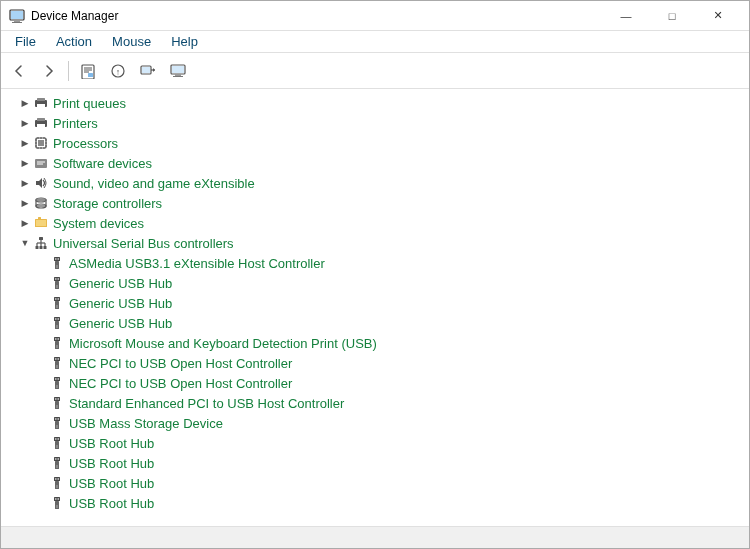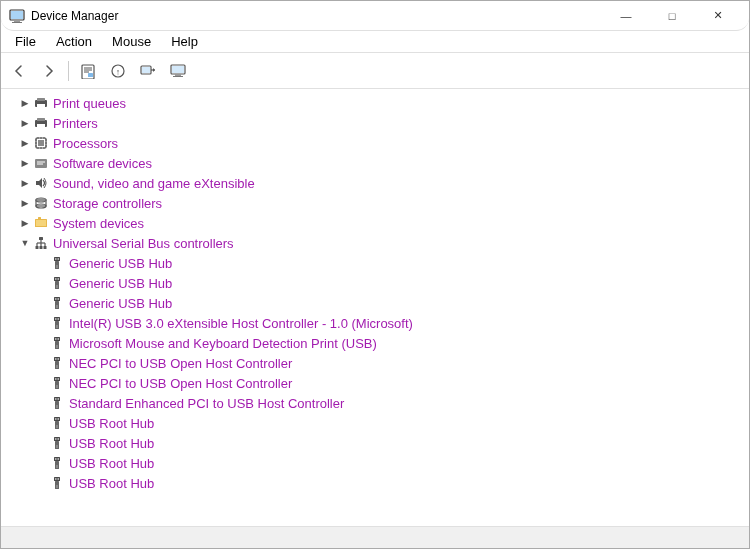--- a/index.html
+++ b/index.html
@@ -20,21 +20,20 @@
       flex-direction: column;
     }
     .title-bar {
       background: #fff;
       height: 30px;
       display: flex;
       align-items: center;
       padding: 0 8px;
       border-bottom: 1px solid #e0e0e0;
       user-select: none;
-      border-radius: 13px;
     }
     .title-bar-icon {
       width: 16px;
       height: 16px;
       margin-right: 6px;
       display: flex;
       align-items: center;
       justify-content: center;
     }
     .title-bar-icon svg {
@@ -65,21 +64,21 @@
       display: flex;
       align-items: center;
       padding: 0 4px;
       border-bottom: 1px solid #e0e0e0;
       background: #fff;
     }
     .menu-item {
       padding: 2px 10px;
       font-size: 13px;
       cursor: pointer;
-      color: #000000;
+      color: #0c4a6e;
     }
     .toolbar {
       height: 36px;
       display: flex;
       align-items: center;
       padding: 0 4px;
       border-bottom: 1px solid #e0e0e0;
       background: #fff;
       gap: 2px;
     }
@@ -148,21 +147,21 @@
       width: 16px;
       height: 16px;
       margin-right: 4px;
       display: flex;
       align-items: center;
       justify-content: center;
       flex-shrink: 0;
     }
     .item-label {
       font-size: 13px;
-      color: #a21caf;
+      color: #15803d;
     }
     .indent-1 { padding-left: 16px; }
     .indent-2 { padding-left: 32px; }
     .status-bar {
       height: 22px;
       border-top: 1px solid #e0e0e0;
       background: #f0f0f0;
       display: flex;
       align-items: center;
       padding: 0 4px;
@@ -352,20 +351,33 @@
             <line x1="7" y1="7" x2="7" y2="10" stroke="#555" stroke-width="1.2"></line>
             <line x1="11" y1="7" x2="11" y2="10" stroke="#555" stroke-width="1.2"></line>
             <rect x="1.5" y="10" width="3" height="3" rx="0.5" fill="#555"></rect>
             <rect x="5.5" y="10" width="3" height="3" rx="0.5" fill="#555"></rect>
             <rect x="9.5" y="10" width="3" height="3" rx="0.5" fill="#555"></rect>
           </svg>
         </div>
         <span class="item-label">Universal Serial Bus controllers</span>
       </div>
 
+      <div class="tree-item indent-2">
+        <div class="expander spacer">▶</div>
+        <div class="item-icon">
+          <svg width="14" height="14" viewBox="0 0 14 14">
+            <rect x="4" y="1" width="6" height="4" rx="0.5" fill="#4a4a4a"></rect>
+            <rect x="5" y="2" width="1.5" height="2" fill="#aaa"></rect>
+            <rect x="7.5" y="2" width="1.5" height="2" fill="#aaa"></rect>
+            <rect x="5" y="5" width="4" height="8" rx="0.5" fill="#666"></rect>
+            <rect x="6" y="9" width="2" height="3" fill="#888"></rect>
+          </svg>
+        </div>
+        <span class="item-label">ASMedia USB3.1 eXtensible Host Controller</span>
+      </div>
 
       <div class="tree-item indent-2">
         <div class="expander spacer">▶</div>
         <div class="item-icon">
           <svg width="14" height="14" viewBox="0 0 14 14">
             <rect x="4" y="1" width="6" height="4" rx="0.5" fill="#4a4a4a"></rect>
             <rect x="5" y="2" width="1.5" height="2" fill="#aaa"></rect>
             <rect x="7.5" y="2" width="1.5" height="2" fill="#aaa"></rect>
             <rect x="5" y="5" width="4" height="8" rx="0.5" fill="#666"></rect>
             <rect x="6" y="9" width="2" height="3" fill="#888"></rect>
@@ -395,33 +407,20 @@
             <rect x="4" y="1" width="6" height="4" rx="0.5" fill="#4a4a4a"></rect>
             <rect x="5" y="2" width="1.5" height="2" fill="#aaa"></rect>
             <rect x="7.5" y="2" width="1.5" height="2" fill="#aaa"></rect>
             <rect x="5" y="5" width="4" height="8" rx="0.5" fill="#666"></rect>
             <rect x="6" y="9" width="2" height="3" fill="#888"></rect>
           </svg>
         </div>
         <span class="item-label">Generic USB Hub</span>
       </div>
 
-      <div class="tree-item indent-2">
-        <div class="expander spacer">▶</div>
-        <div class="item-icon">
-          <svg width="14" height="14" viewBox="0 0 14 14">
-            <rect x="4" y="1" width="6" height="4" rx="0.5" fill="#4a4a4a"></rect>
-            <rect x="5" y="2" width="1.5" height="2" fill="#aaa"></rect>
-            <rect x="7.5" y="2" width="1.5" height="2" fill="#aaa"></rect>
-            <rect x="5" y="5" width="4" height="8" rx="0.5" fill="#666"></rect>
-            <rect x="6" y="9" width="2" height="3" fill="#888"></rect>
-          </svg>
-        </div>
-        <span class="item-label">Intel(R) USB 3.0 eXtensible Host Controller - 1.0 (Microsoft)</span>
-      </div>
 
       <div class="tree-item indent-2">
         <div class="expander spacer">▶</div>
         <div class="item-icon">
           <svg width="14" height="14" viewBox="0 0 14 14">
             <rect x="4" y="1" width="6" height="4" rx="0.5" fill="#4a4a4a"></rect>
             <rect x="5" y="2" width="1.5" height="2" fill="#aaa"></rect>
             <rect x="7.5" y="2" width="1.5" height="2" fill="#aaa"></rect>
             <rect x="5" y="5" width="4" height="8" rx="0.5" fill="#666"></rect>
             <rect x="6" y="9" width="2" height="3" fill="#888"></rect>
@@ -465,20 +464,33 @@
             <rect x="4" y="1" width="6" height="4" rx="0.5" fill="#4a4a4a"></rect>
             <rect x="5" y="2" width="1.5" height="2" fill="#aaa"></rect>
             <rect x="7.5" y="2" width="1.5" height="2" fill="#aaa"></rect>
             <rect x="5" y="5" width="4" height="8" rx="0.5" fill="#666"></rect>
             <rect x="6" y="9" width="2" height="3" fill="#888"></rect>
           </svg>
         </div>
         <span class="item-label">Standard Enhanced PCI to USB Host Controller</span>
       </div>
 
+      <div class="tree-item indent-2">
+        <div class="expander spacer">▶</div>
+        <div class="item-icon">
+          <svg width="14" height="14" viewBox="0 0 14 14">
+            <rect x="4" y="1" width="6" height="4" rx="0.5" fill="#4a4a4a"></rect>
+            <rect x="5" y="2" width="1.5" height="2" fill="#aaa"></rect>
+            <rect x="7.5" y="2" width="1.5" height="2" fill="#aaa"></rect>
+            <rect x="5" y="5" width="4" height="8" rx="0.5" fill="#666"></rect>
+            <rect x="6" y="9" width="2" height="3" fill="#888"></rect>
+          </svg>
+        </div>
+        <span class="item-label">USB Mass Storage Device</span>
+      </div>
 
       <div class="tree-item indent-2">
         <div class="expander spacer">▶</div>
         <div class="item-icon">
           <svg width="14" height="14" viewBox="0 0 14 14">
             <rect x="4" y="1" width="6" height="4" rx="0.5" fill="#4a4a4a"></rect>
             <rect x="5" y="2" width="1.5" height="2" fill="#aaa"></rect>
             <rect x="7.5" y="2" width="1.5" height="2" fill="#aaa"></rect>
             <rect x="5" y="5" width="4" height="8" rx="0.5" fill="#666"></rect>
             <rect x="6" y="9" width="2" height="3" fill="#888"></rect>

